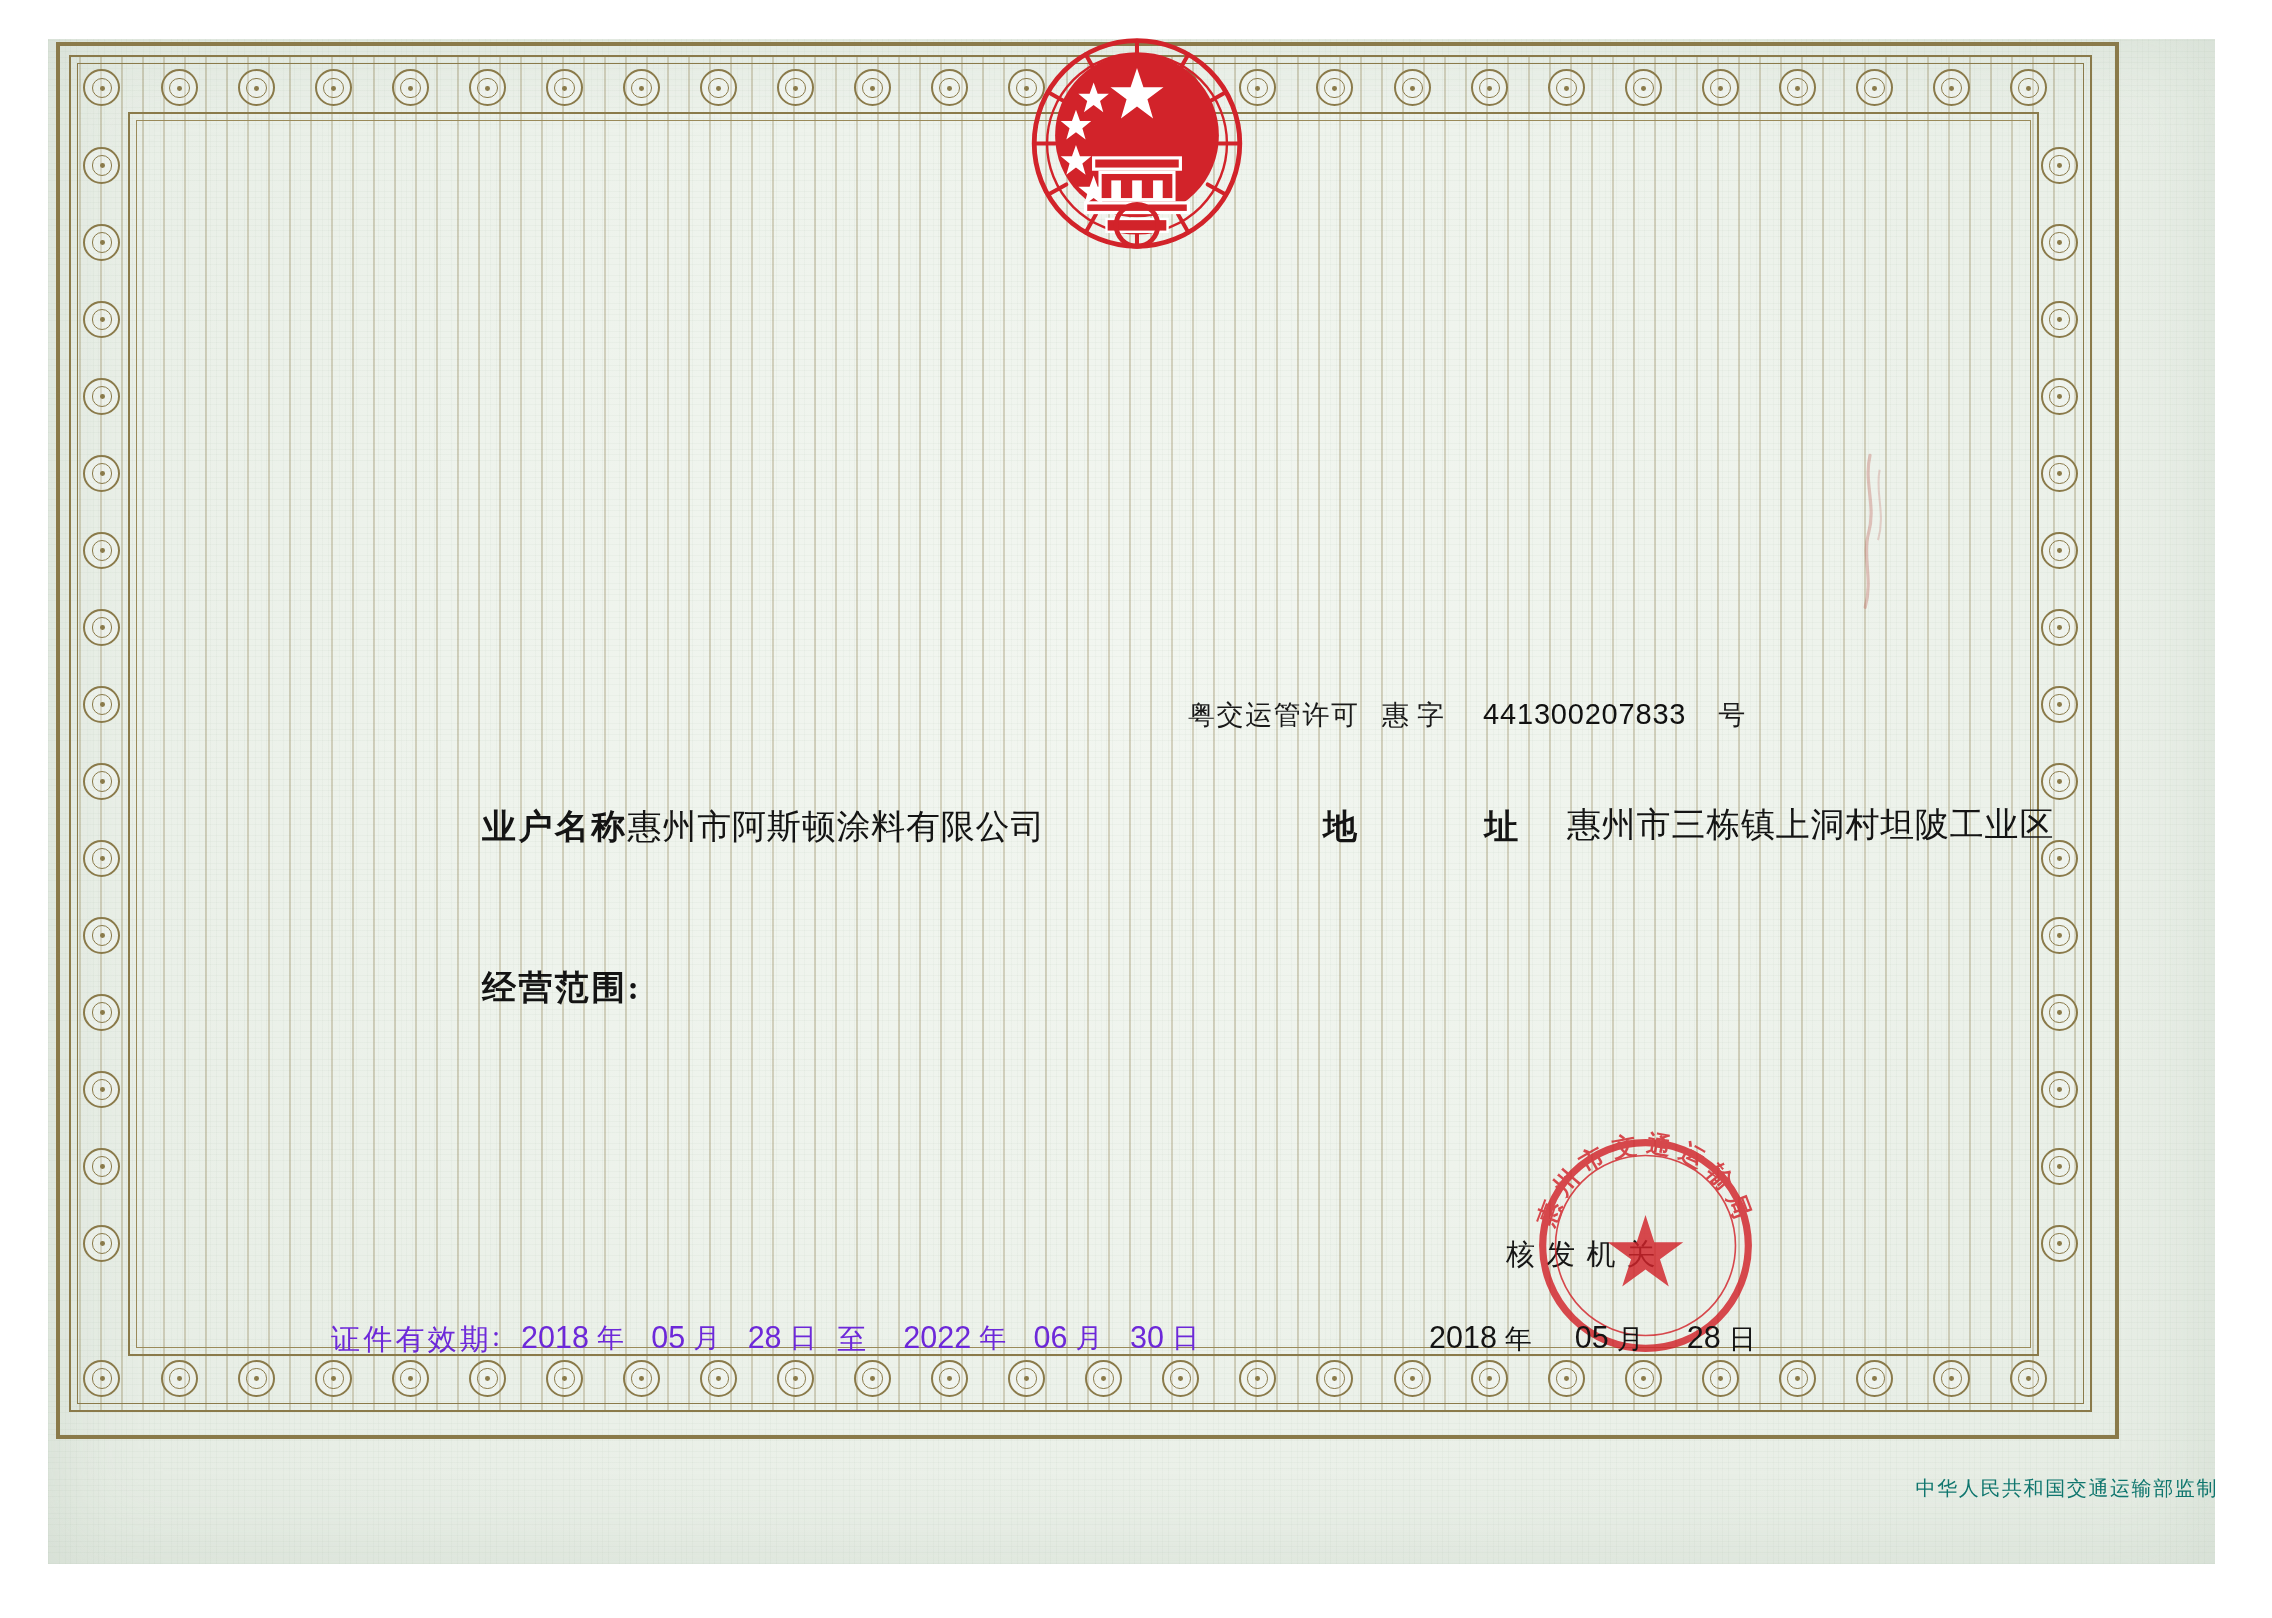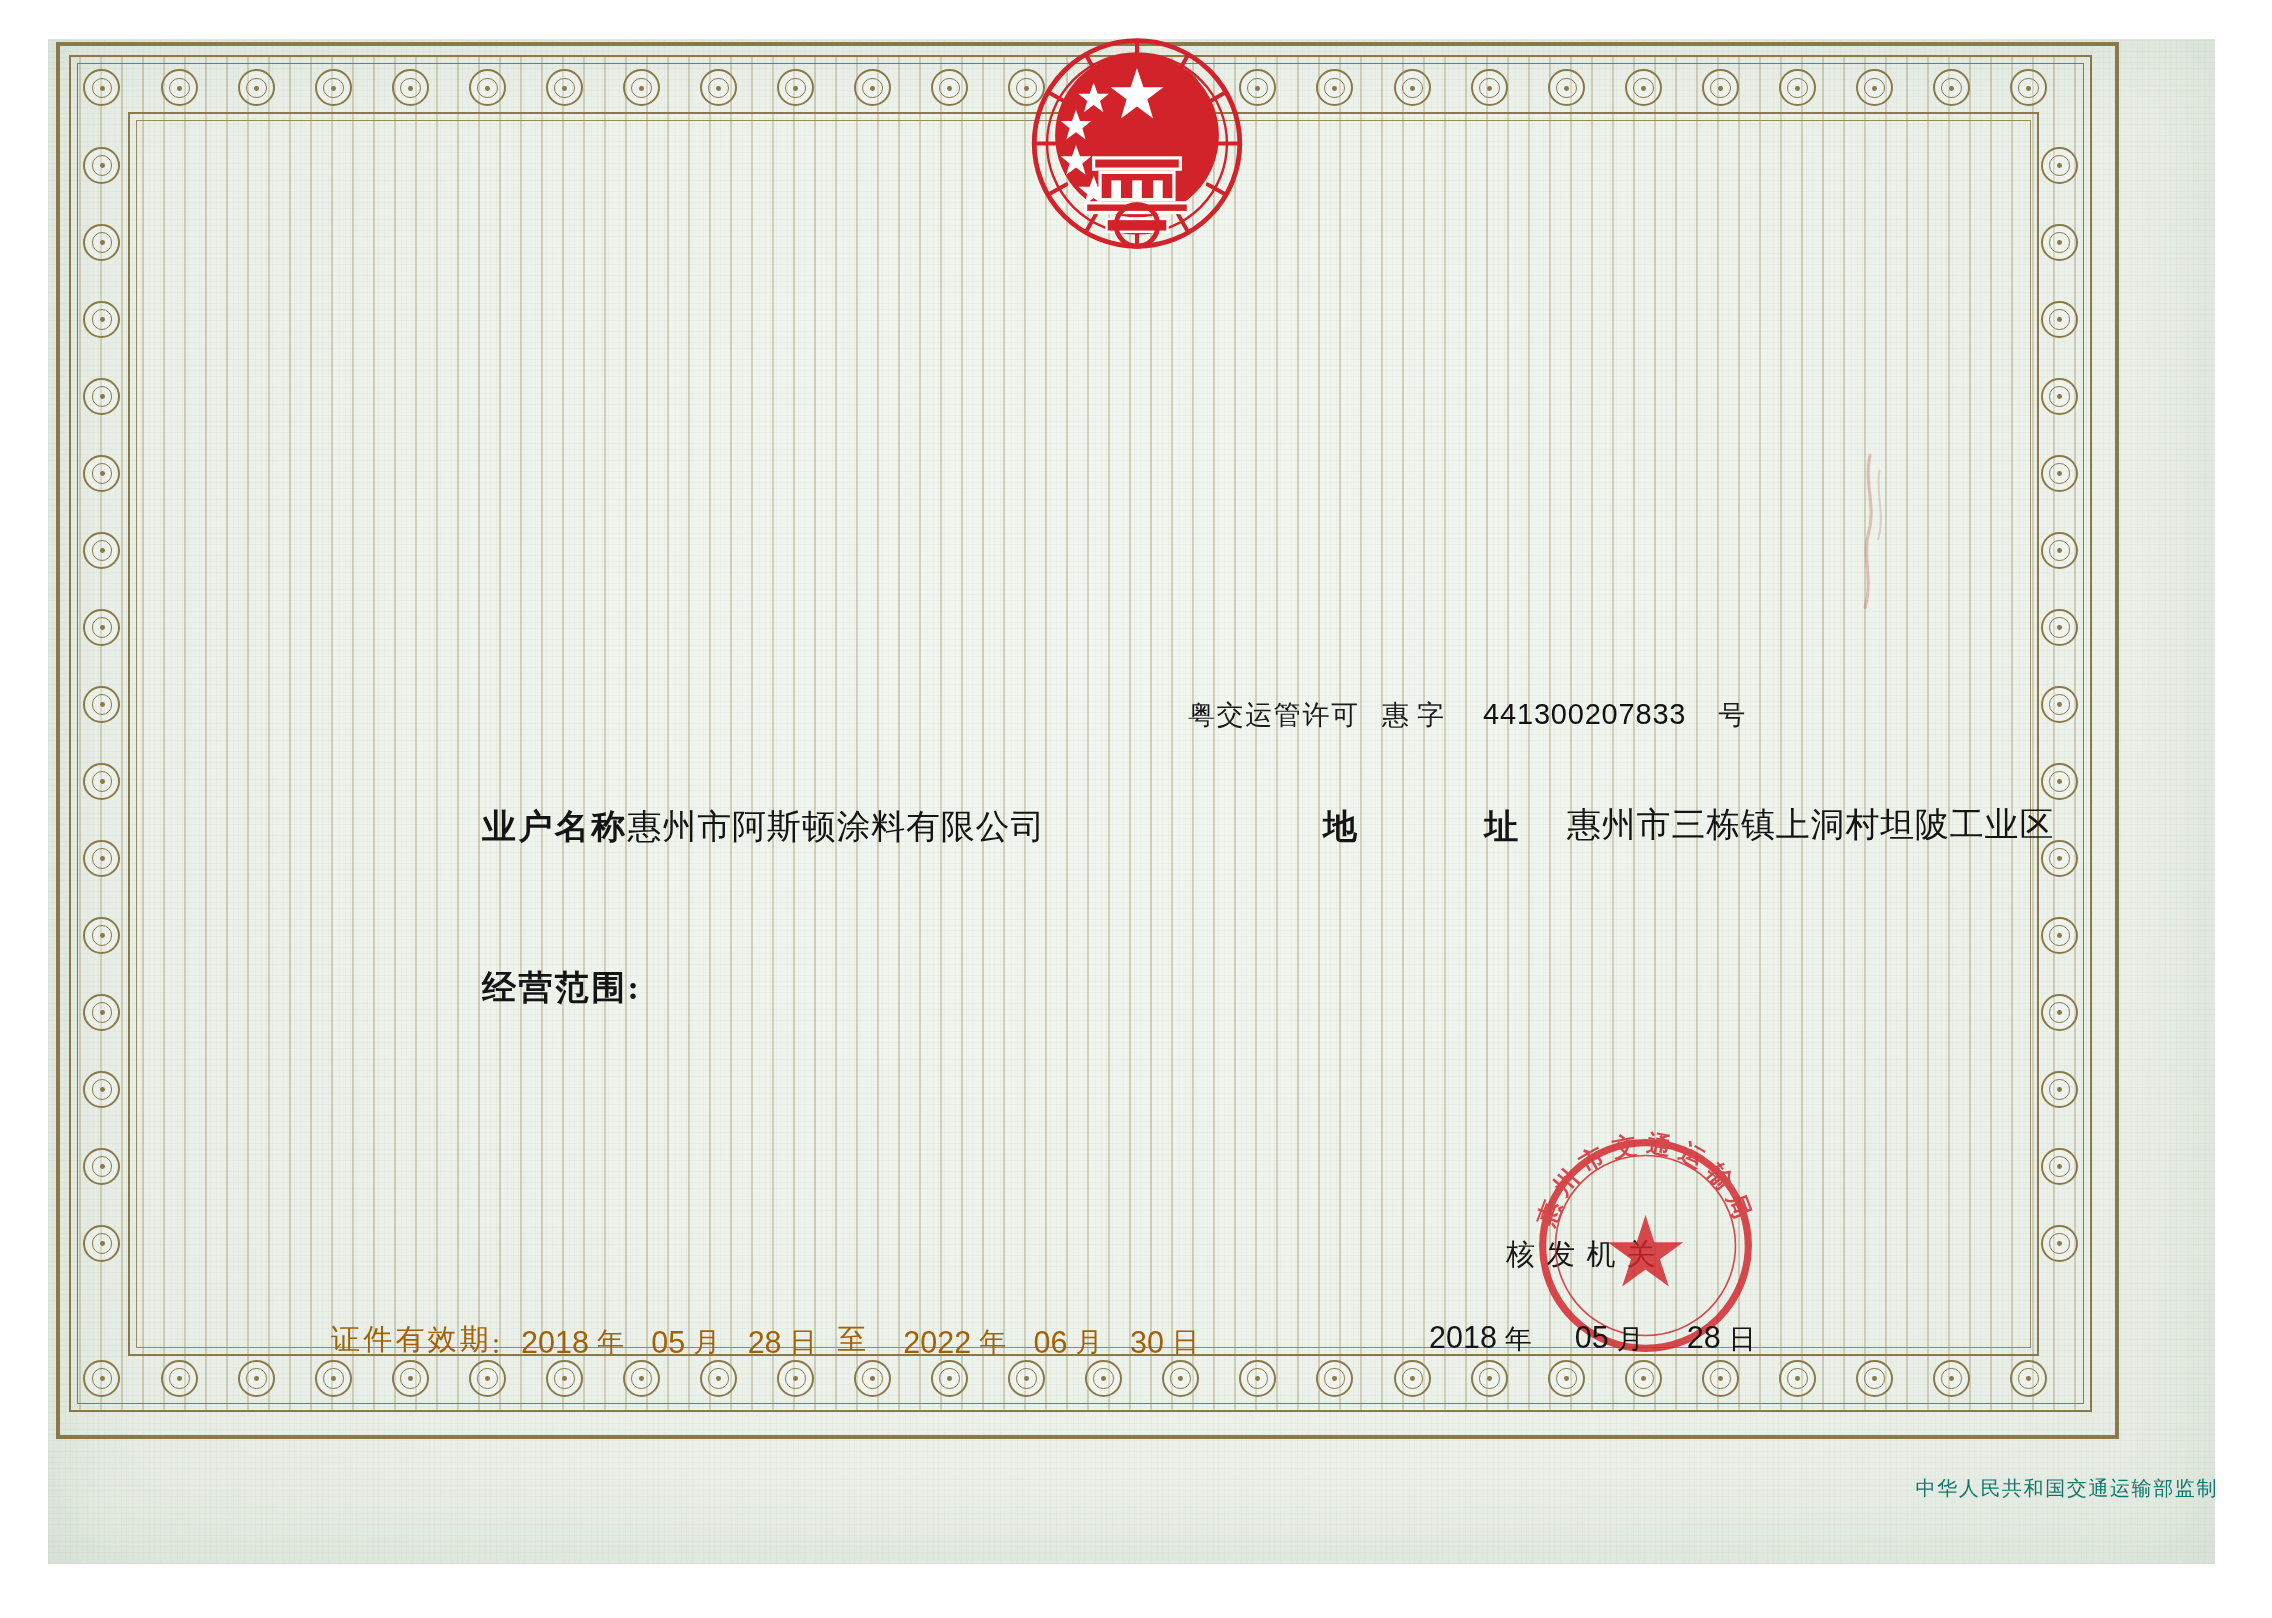--- a/index.html
+++ b/index.html
@@ -279,23 +279,23 @@
     pointer-events: none;
     opacity: 0.82;
   }
 
   
   .validity {
     position: absolute;
     left: 331px;
     top: 1320px;
     display: flex;
-    align-items: flex-end;
+    align-items: flex-start;
     font-size: 29px;
-    color: #a16207;
+    color: #6d28d9;
     white-space: nowrap;
   }
   .validity .vlabel { letter-spacing: 3.2px; font-size: 29px; }
   .validity .dnum {
     font-family: "Liberation Sans", sans-serif;
     font-size: 30.5px;
     margin: 0 8px 0 21px;
   }
   .validity .dunit { font-size: 27px; margin-right: 6.4px; }
   .validity .zhi { margin: 0 16px 0 14.4px; font-size: 29px; }

